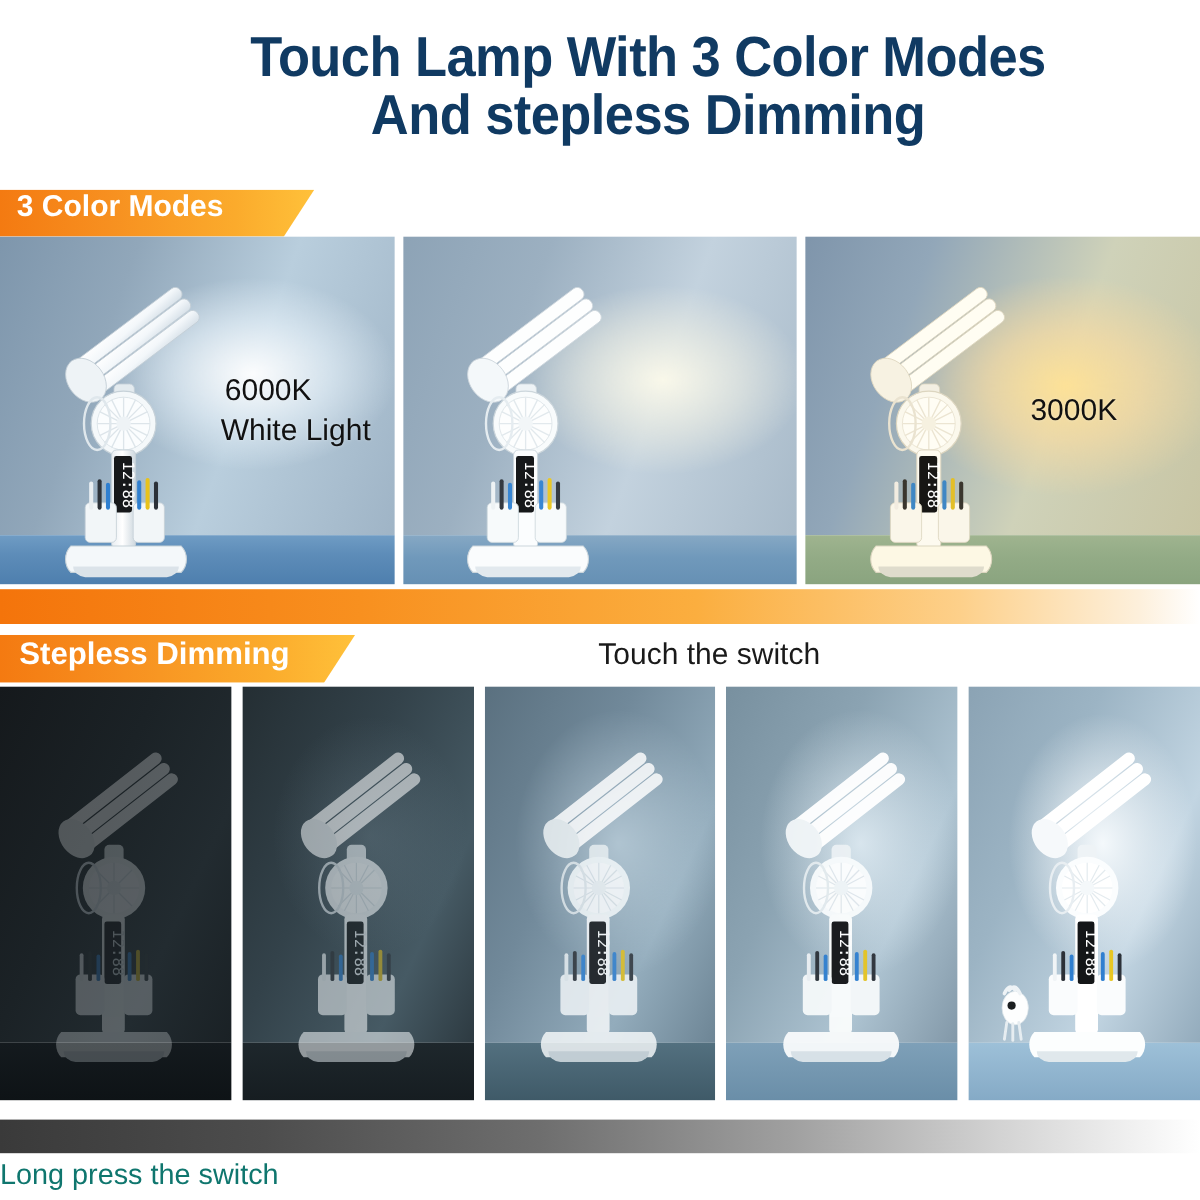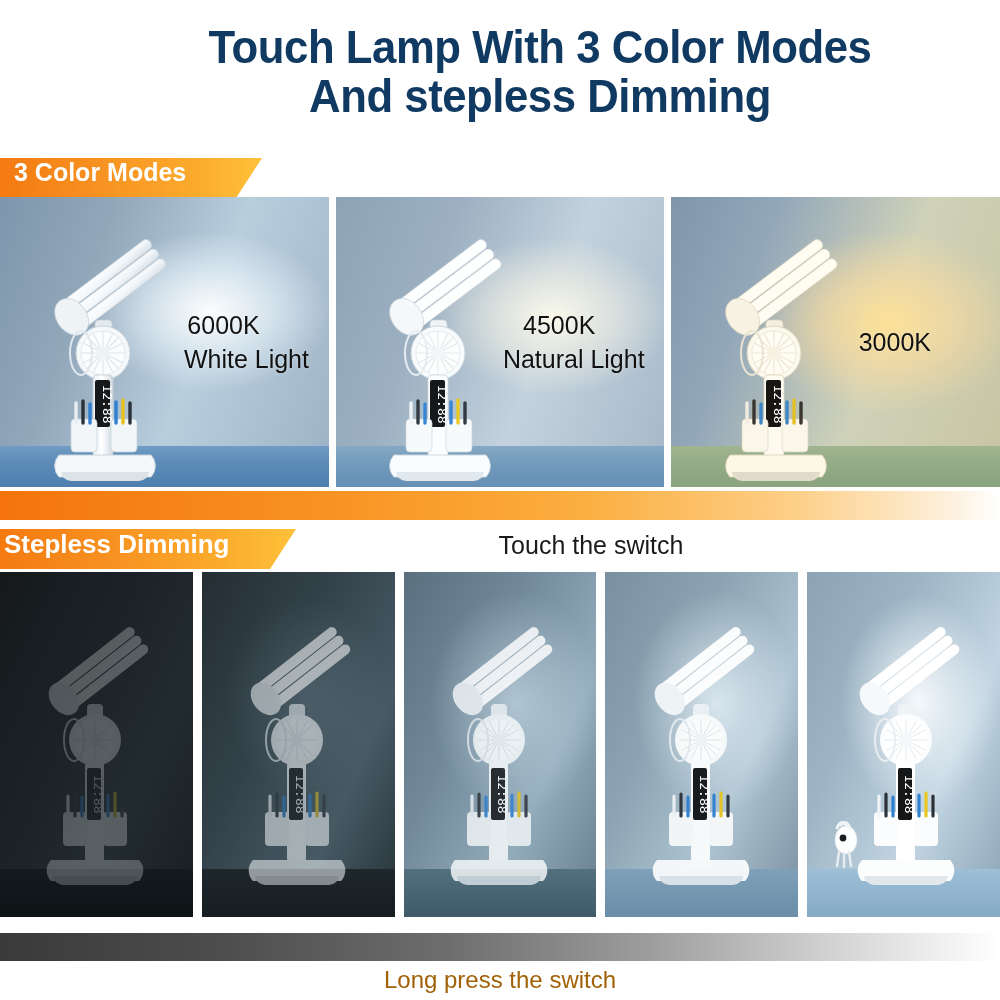--- a/index.html
+++ b/index.html
@@ -34,21 +34,21 @@
     font-weight:bold;
     display:flex;align-items:flex-start;
     box-sizing:border-box;
     -webkit-clip-path:polygon(0 0,100% 0,calc(100% - 26px) 100%,0 100%);
     clip-path:polygon(0 0,100% 0,calc(100% - 26px) 100%,0 100%);
   }
   #tag-color-modes{
     left:0;top:158px;width:262px;padding-left:14px;font-size:25px;
   }
   #tag-stepless{
-    left:0;top:529px;width:296px;padding-left:4px;font-size:26px;
+    left:0;top:529px;width:296px;padding-left:16px;font-size:26px;
   }
   
   #row-color{
     position:absolute;left:0;top:197px;width:1000px;height:290px;
     display:flex;gap:7px;background:#fff;
   }
   .photo{
     position:relative;flex:1;overflow:hidden;
   }
   .cap{
@@ -117,21 +117,21 @@
       linear-gradient(115deg,#8ba3b4 0%,#9cb4c4 34%,#c2d5e2 70%,#93abbc 100%);}
   #d5 .desk{background:linear-gradient(180deg,#9dc0d8 0%,#85aaC6 100%);}
 
   
   #divider-grey{
     position:absolute;left:0;top:933px;width:1000px;height:28px;
     background:linear-gradient(90deg,#3a3a3a 0%,#4d4d4d 22%,#6e6e6e 45%,#a0a0a0 66%,#d2d2d2 83%,#f2f2f2 95%,#ffffff 100%);
   }
   #long-press{
     position:absolute;left:0;top:966px;width:1000px;
-    text-align:center;color:#a16207;font-size:24px;
+    color:#0f766e;font-size:24px;
   }
   
   .lamp{position:absolute;}
 </style>
 </head>
 <body>
 
 <div id="title-block">
   <div class="title-line">Touch Lamp With 3 Color Modes</div>
   <div class="title-line">And stepless Dimming</div>
@@ -244,24 +244,20 @@
           <line x1="76" y1="204" x2="76" y2="226" stroke="#343a41"></line>
           <line x1="83" y1="207" x2="83" y2="226" stroke="#3886d3"></line>
           <line x1="109" y1="205" x2="109" y2="226" stroke="#3886d3"></line>
           <line x1="116" y1="203" x2="116" y2="226" stroke="#eac828"></line>
           <line x1="123" y1="206" x2="123" y2="226" stroke="#343a41"></line>
         </g>
         <path d="M52 258 h92 a16 16 0 0 1 0 22 h-92 a16 16 0 0 1 0 -22 z" fill="#fafcfd" stroke="#ccd6dc" stroke-width="0.9"></path>
         <path d="M54 275 h88 a12 9 0 0 1 -10 9 h-68 a12 9 0 0 1 -10 -9 z" fill="#e2e9ee"></path>
       </g>
     </svg>
-    <div class="cap">
-      <span class="k">4500K</span>
-      <span class="w">Natural Light</span>
-    </div>
   </div>
 
   <div class="photo" id="p3">
     <div class="scene">
       <div class="wall"></div>
       <div class="desk"></div>
     </div>
     <svg class="lamp" viewBox="0 0 200 290" width="200" height="290" style="left:2%;top:0;">
       <g>
         <g transform="rotate(-37 96 95)">

